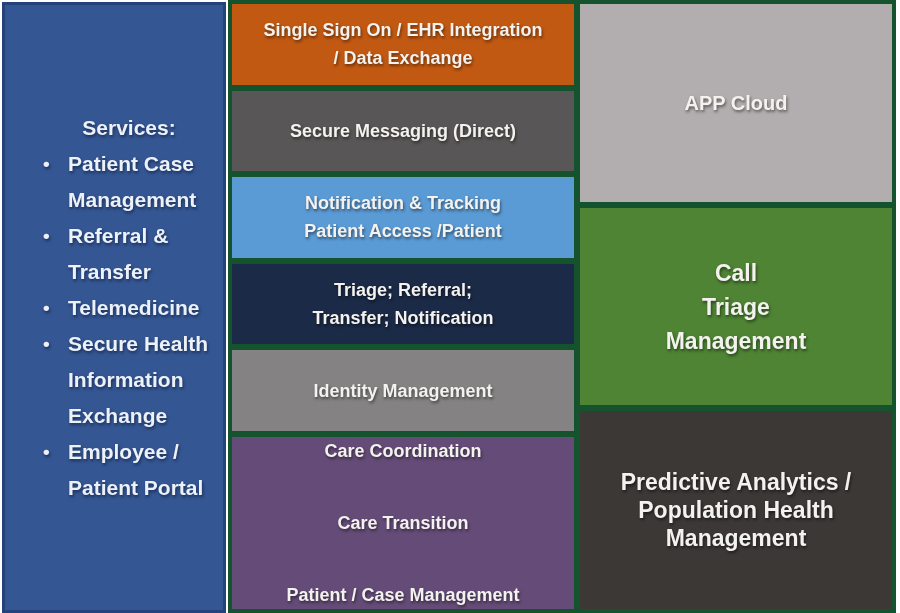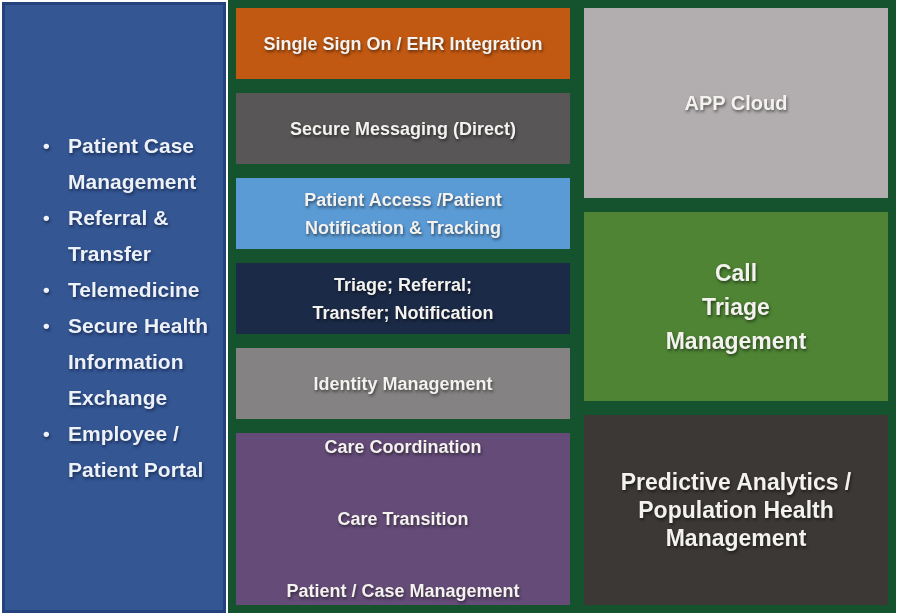--- a/index.html
+++ b/index.html
@@ -66,21 +66,21 @@
     height: 613px;
     display: flex;
     flex-direction: column;
   }
   .col-middle { left: 228px; width: 350px; }
   .col-right  { left: 576px; width: 320px; }
 
   .block {
     flex: 1 1 0;
     box-sizing: border-box;
-    border: 8px solid #14532d;
+    border: 4px solid #14532d;
     margin-top: -2px;
     display: flex;
     flex-direction: column;
     justify-content: center;
     align-items: center;
     text-align: center;
     color: #F4F2EF;
     text-shadow: 1px 2px 3px rgba(0, 0, 0, 0.5);
   }
   .block:first-child { margin-top: 0; }
@@ -97,39 +97,41 @@
   }
   .block-call-center .line { line-height: 34px; }
   .block-app-cloud  .line { font-size: 20px; }
 </style>
 </head>
 <body>
 
 <div class="figure">
 
   <div class="left-panel" style="background: rgb(52, 86, 147);">
+    <div class="services-title">Services:</div>
     <ul class="services-list">
       <li>Patient Case Management</li>
       <li>Referral &amp; Transfer</li>
       <li>Telemedicine</li>
       <li>Secure Health Information Exchange</li>
       <li>Employee / Patient Portal</li>
     </ul>
   </div>
 
   <div class="col col-middle">
     <div class="block" style="background: rgb(194, 89, 18);">
       <div class="line">Single Sign On / EHR Integration</div>
+      <div class="line">/ Data Exchange</div>
     </div>
     <div class="block" style="background: rgb(89, 86, 87);">
       <div class="line">Secure Messaging (Direct)</div>
     </div>
     <div class="block" style="background: rgb(91, 155, 213);">
+      <div class="line">Notification &amp; Tracking</div>
       <div class="line">Patient Access /Patient</div>
-      <div class="line">Notification &amp; Tracking</div>
     </div>
     <div class="block" style="background: rgb(27, 42, 71); text-align: center;">
       <div class="line">Triage; Referral;</div>
       <div class="line">Transfer; Notification</div>
     </div>
     <div class="block" style="background: rgb(133, 130, 131);">
       <div class="line">Identity Management</div>
     </div>
     <div class="block" style="background: rgb(101, 76, 120); gap: 44px;">
       <div class="line">Care Coordination</div>

